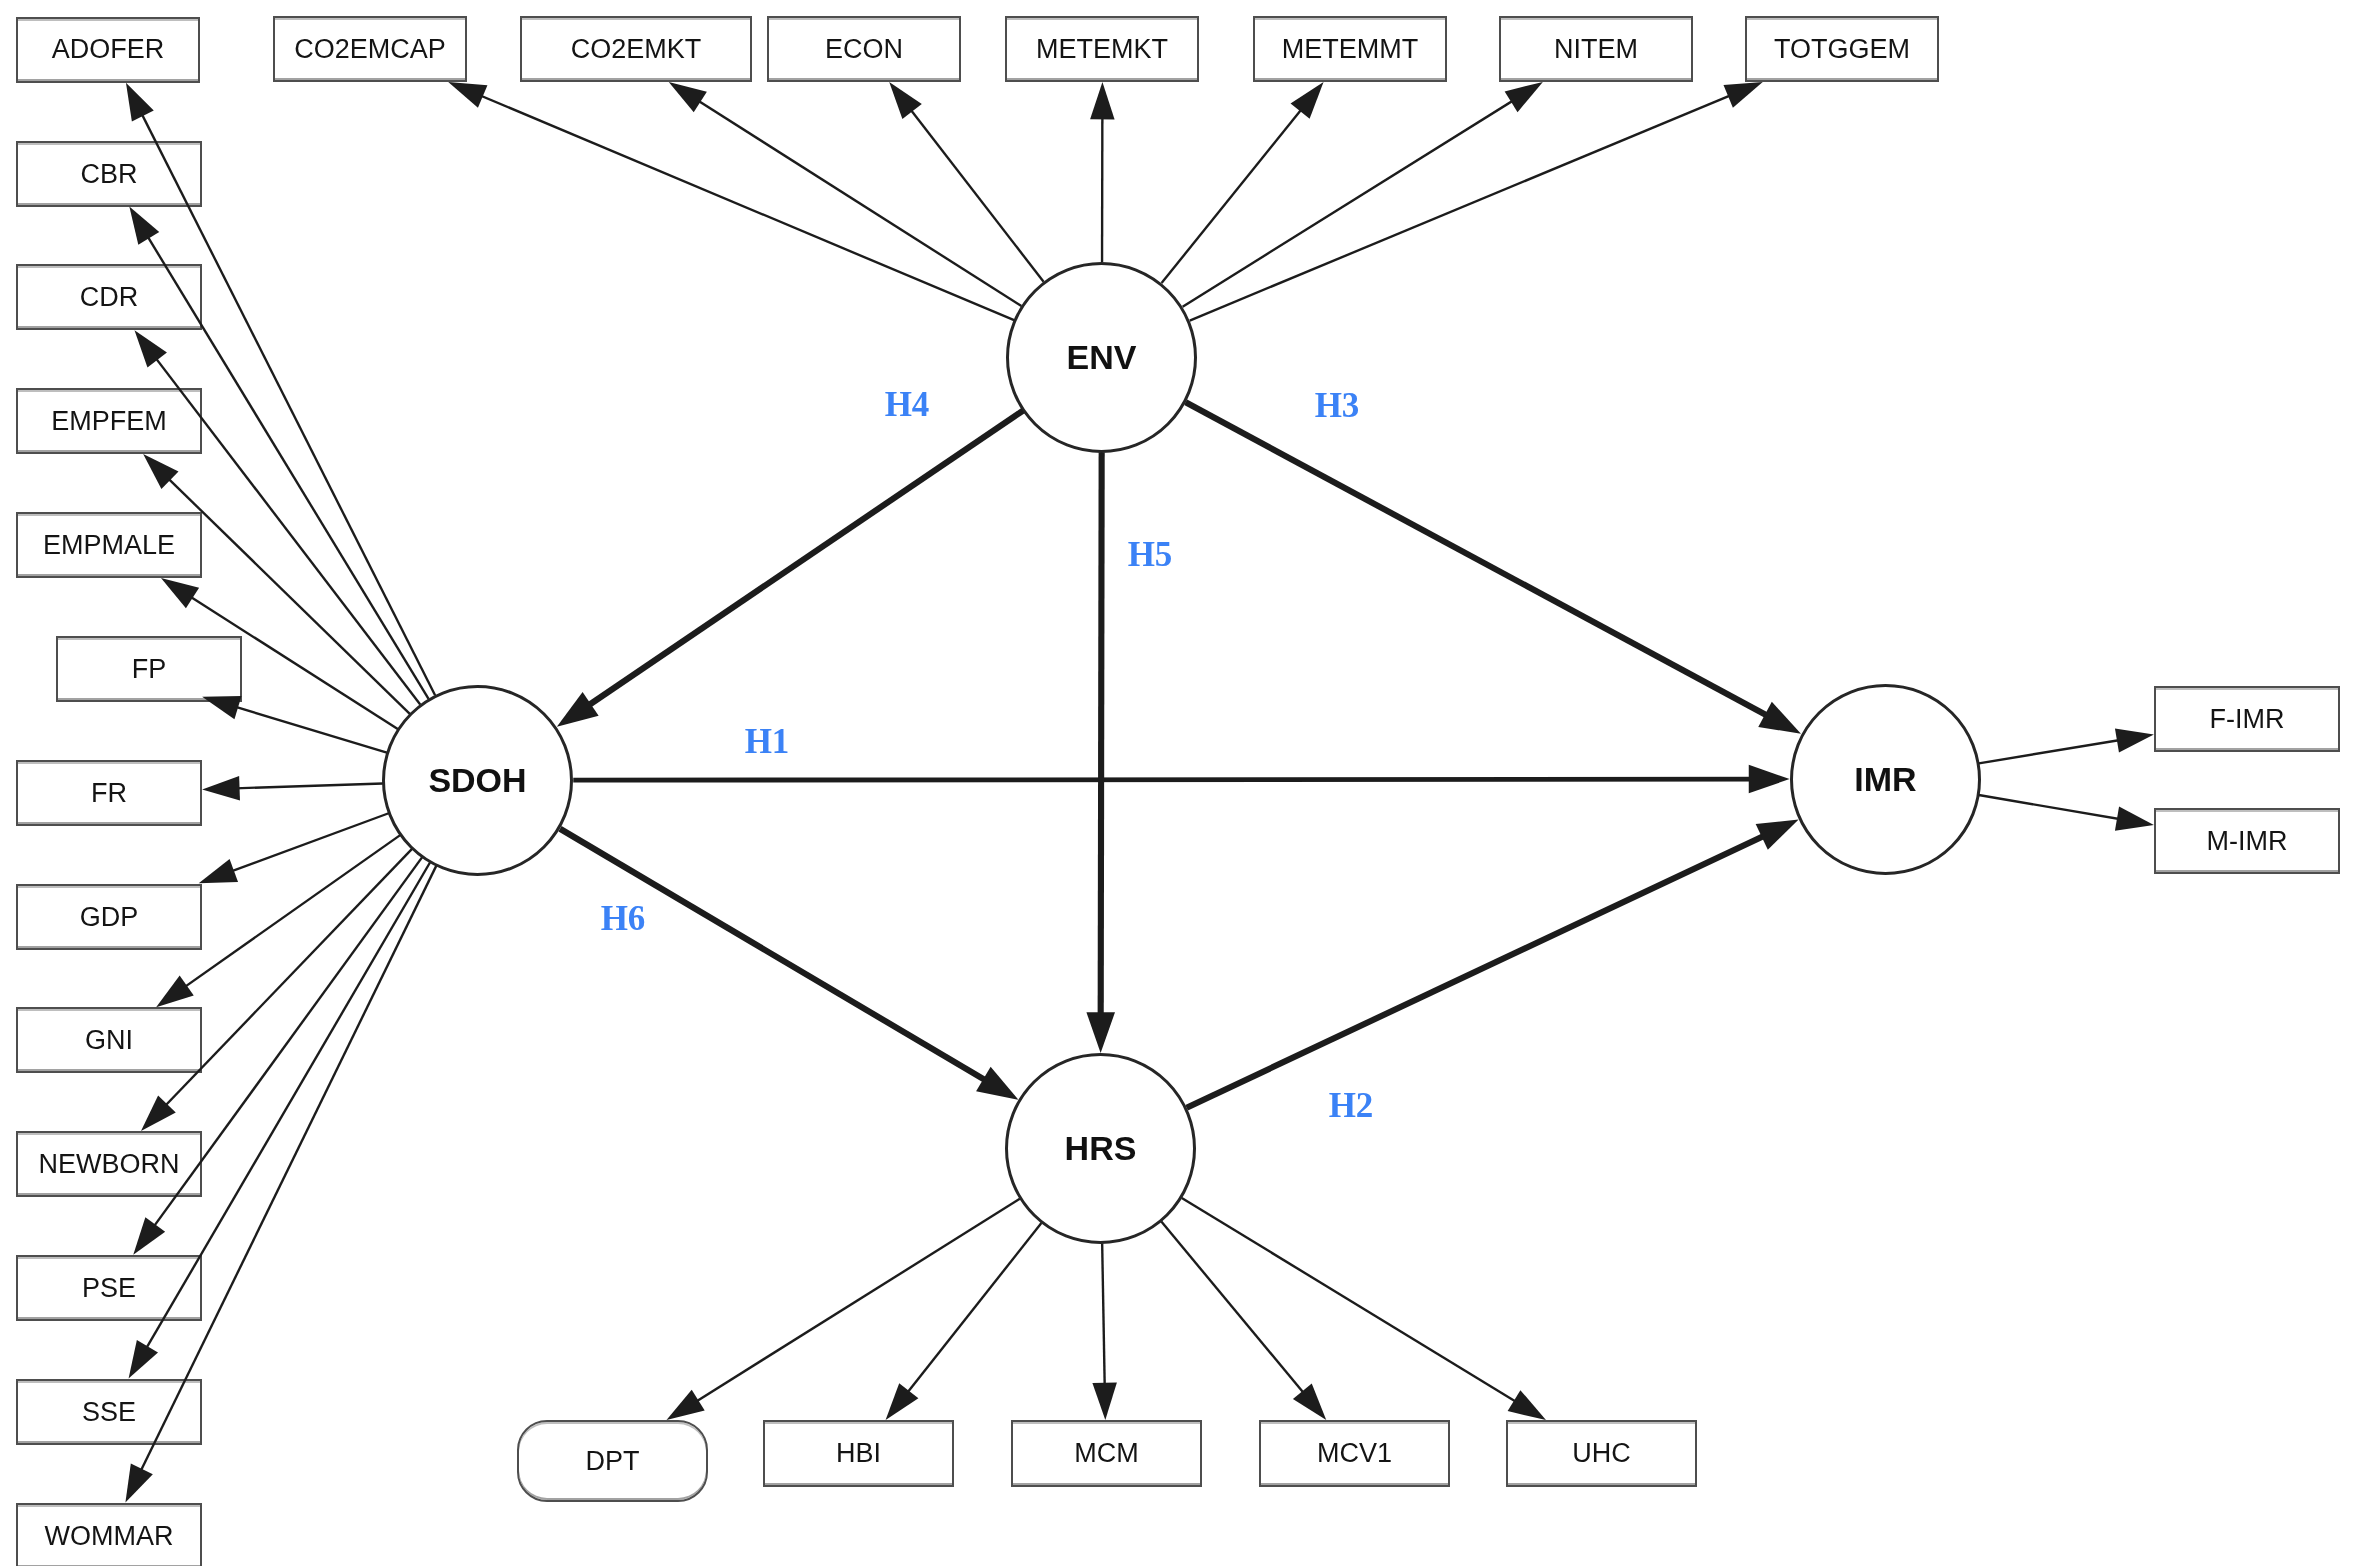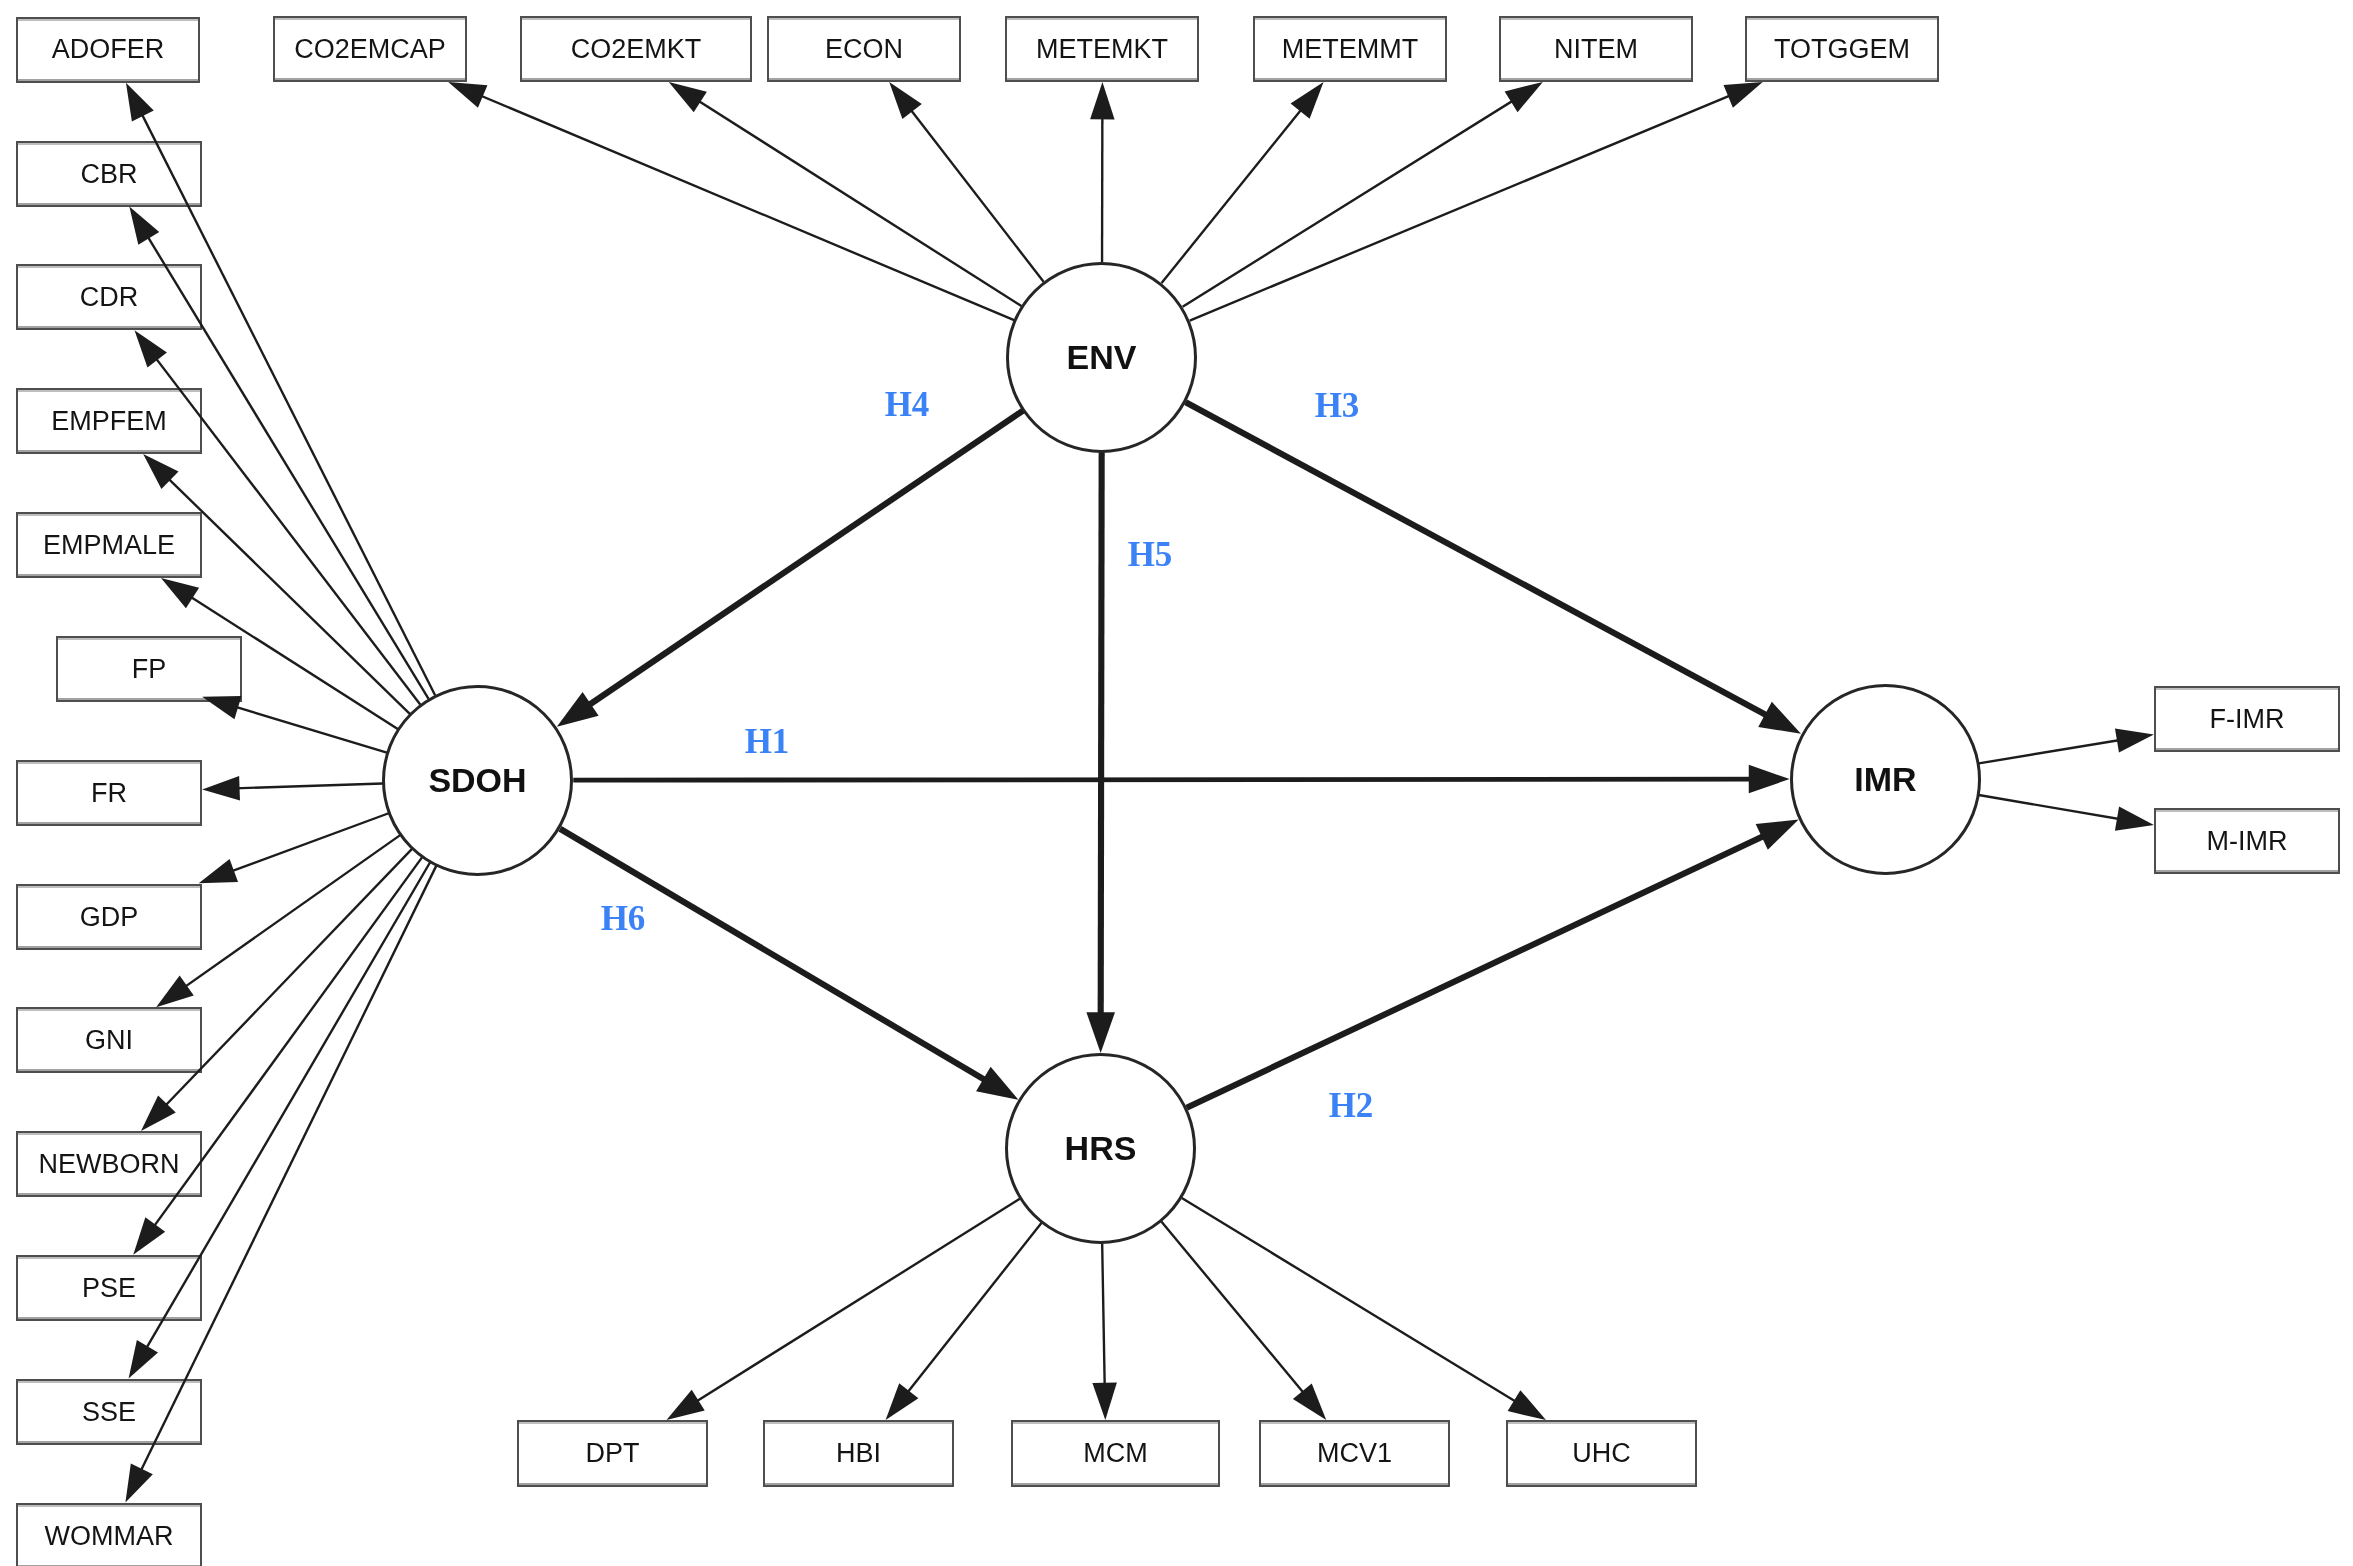--- a/index.html
+++ b/index.html
@@ -115,23 +115,23 @@
       <div class="box" style="left: 16px; top: 388px; width: 186px; height: 66px;">EMPFEM</div>
       <div class="box" style="left: 16px; top: 512px; width: 186px; height: 66px;">EMPMALE</div>
       <div class="box" style="left: 16px; top: 636px; width: 186px; height: 66px; margin-left: 40px;">FP</div>
       <div class="box" style="left: 16px; top: 760px; width: 186px; height: 66px;">FR</div>
       <div class="box" style="left: 16px; top: 884px; width: 186px; height: 66px;">GDP</div>
       <div class="box" style="left: 16px; top: 1007px; width: 186px; height: 66px;">GNI</div>
       <div class="box" style="left: 16px; top: 1131px; width: 186px; height: 66px;">NEWBORN</div>
       <div class="box" style="left: 16px; top: 1255px; width: 186px; height: 66px;">PSE</div>
       <div class="box" style="left: 16px; top: 1379px; width: 186px; height: 66px;">SSE</div>
       <div class="box" style="left: 16px; top: 1503px; width: 186px; height: 66px;">WOMMAR</div>
-      <div class="box" style="left: 517px; top: 1420px; width: 191px; height: 67px;">DPT</div>
+      <div class="box" style="left: 517px; top: 1420px; width: 191px; height: 82px; border-radius: 30px;">DPT</div>
       <div class="box" style="left: 763px; top: 1420px; width: 191px; height: 67px;">HBI</div>
-      <div class="box" style="left: 1011px; top: 1420px; width: 209px; height: 67px;">MCM</div>
+      <div class="box" style="left: 1011px; top: 1420px; width: 191px; height: 67px;">MCM</div>
       <div class="box" style="left: 1259px; top: 1420px; width: 191px; height: 67px;">MCV1</div>
       <div class="box" style="left: 1506px; top: 1420px; width: 191px; height: 67px;">UHC</div>
       <div class="box" style="left: 2154px; top: 686px; width: 186px; height: 66px;">F-IMR</div>
       <div class="box" style="left: 2154px; top: 808px; width: 186px; height: 66px;">M-IMR</div>
     </div>
 
   <div class="latent" style="left:1006px;top:262px">
     <span>ENV</span>
   </div>
   <div class="latent" style="left:382px;top:685px">

